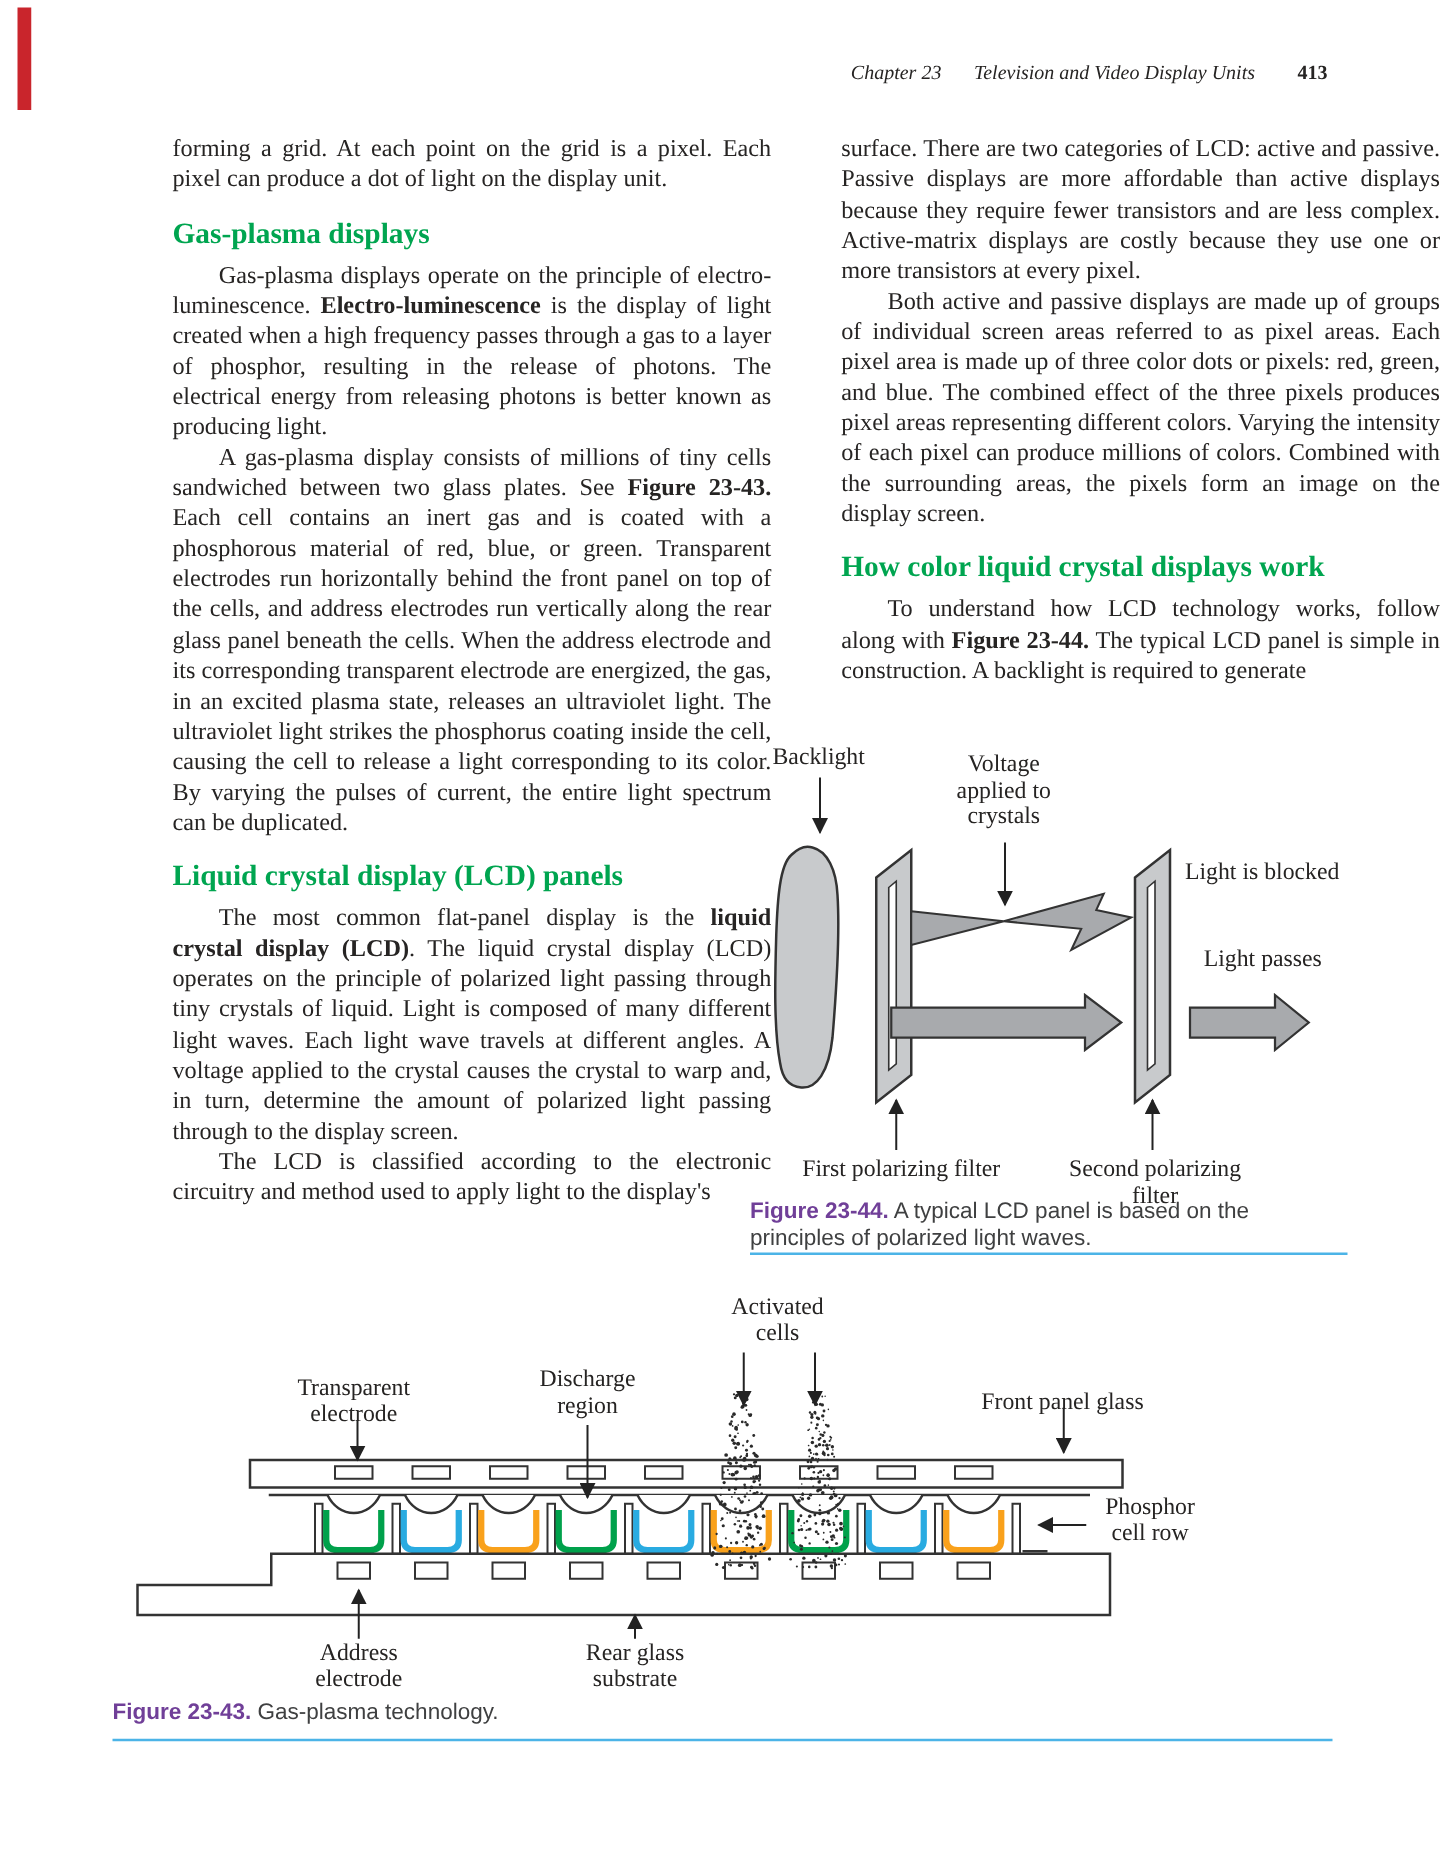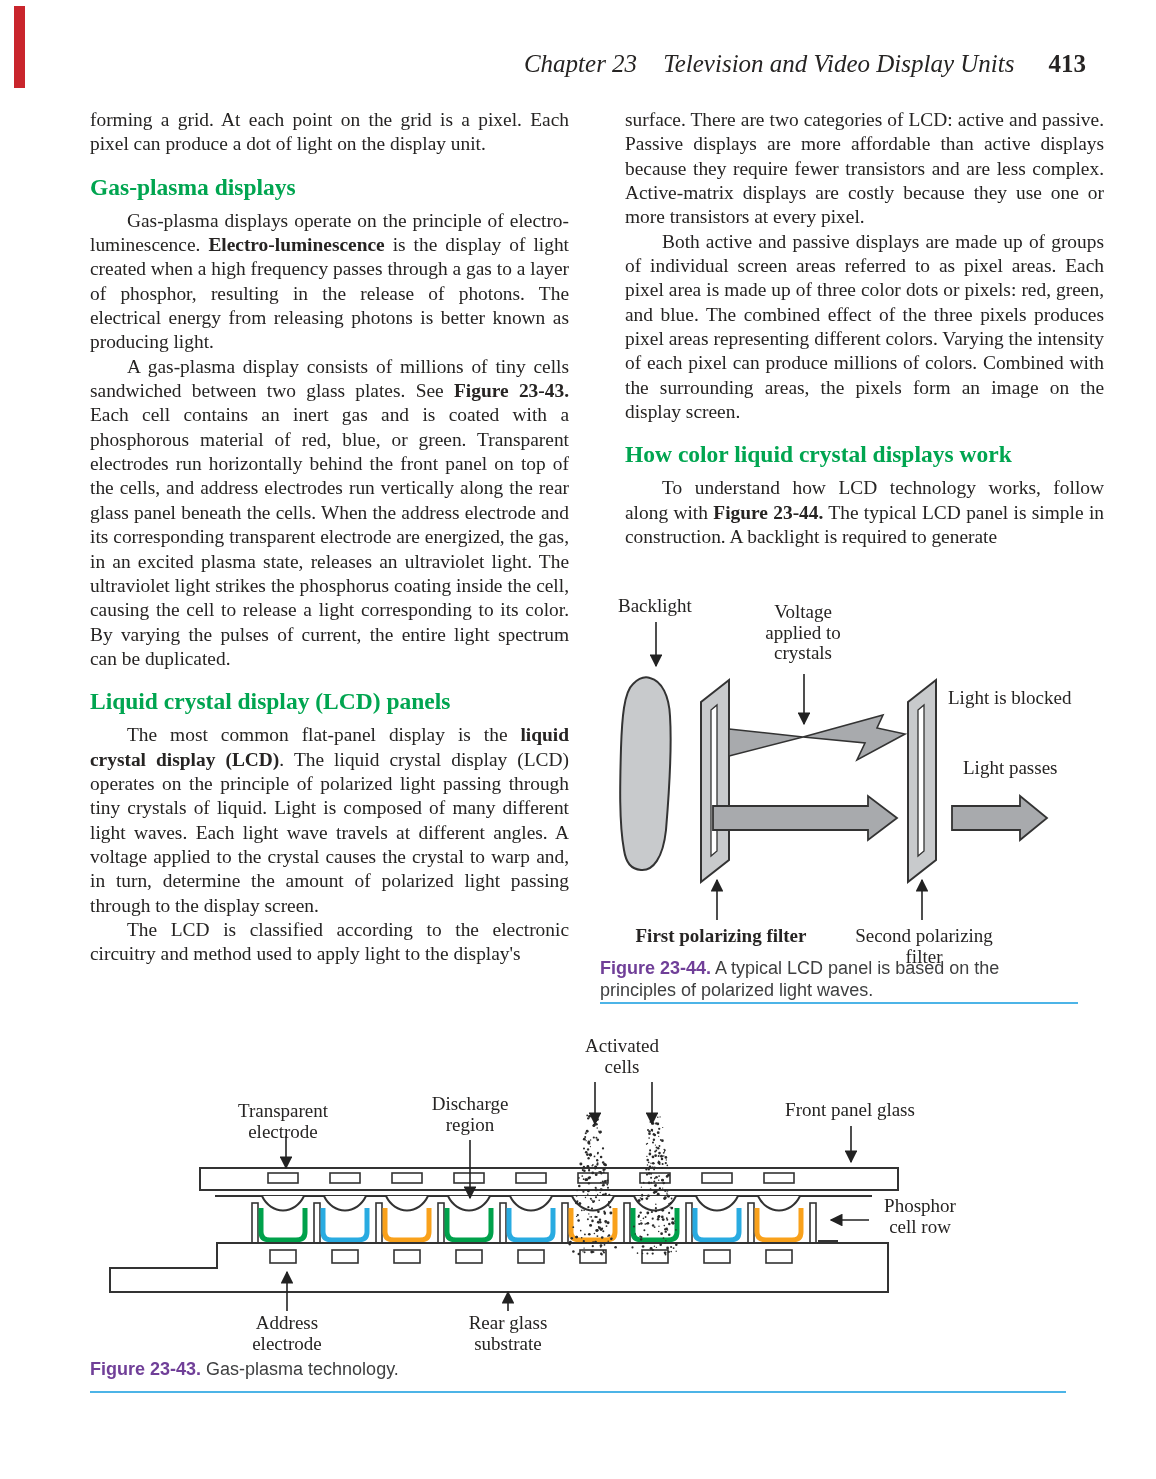--- a/index.html
+++ b/index.html
@@ -1,23 +1,23 @@
 <!DOCTYPE html>
 <html style="--heading-green: #00a550; --figure-purple: #703f98; --caption-gray: #3f4041; --rule-blue: #4cb4e7; --body-text: #262423; --diagram-fill: #c8cacc; --arrow-gray: #a8aaad; --diagram-line: #333333; --phosphor-green: #00a14b; --phosphor-blue: #29abe1; --phosphor-orange: #f9a11b; --edge-tab-red: #c9252c; --stipple: #2a2a2a;"><head>
 <meta charset="utf-8">
 <style>
   html,body{margin:0;padding:0;background:#fff;}
   .page{position:relative;width:1156px;height:1479px;background:#ffffff;overflow:hidden;
         font-family:"Liberation Serif",serif;color:var(--body-text,#262423);}
   .red-tab{position:absolute;left:14px;top:6px;width:11px;height:82px;background:var(--edge-tab-red,#c9252c);}
-  .header{position:absolute;top:50px;right:70px;display:flex;align-items:baseline;font-size:25px;}
+  .header{position:absolute;top:50px;right:94px;display:flex;align-items:baseline;font-size:16px;}
   .header .chap{font-style:italic;}
   .header .title{font-style:italic;margin-left:26px;}
   .header .pnum{font-weight:bold;margin-left:34px;}
-  .col{position:absolute;top:108px;width:479px;font-size:19.4px;line-height:24.35px;text-align:justify;}
+  .col{position:absolute;top:108px;width:479px;font-size:19.4px;line-height:24.35px;text-align:justify;margin-left:48px;}
   .col-left{left:90px;}
   .col-right{left:625px;}
   .col p{margin:0;}
   .ind{text-indent:37px;}
   .shead{font-size:23.5px;font-weight:bold;color:var(--heading-green,#00a550);margin:15px 0 7px 0;line-height:30px;text-align:left;}
   .bi{font-weight:bold;}
   .b{font-weight:bold;}
   .fig{position:absolute;}
   .fig svg{position:absolute;left:0;top:0;}
   .dlabel{position:absolute;font-size:19px;line-height:20.5px;white-space:pre-line;text-align:center;
@@ -84,21 +84,21 @@
       <line x1="204" y1="86" x2="204" y2="136" stroke="#222" stroke-width="1.6" marker-end="url(#ahB)"></line>
       <line x1="117" y1="332" x2="117" y2="292" stroke="#222" stroke-width="1.6" marker-end="url(#ahB)"></line>
       <line x1="322" y1="332" x2="322" y2="292" stroke="#222" stroke-width="1.6" marker-end="url(#ahB)"></line>
     </svg>
     <div class="dlabel left-align" style="left:18px;top:8px;">Backlight</div>
     <div class="dlabel" style="left:203px;top:14px;">Voltage
 applied to
 crystals</div>
     <div class="dlabel left-align" style="left:348px;top:100px;">Light is blocked</div>
     <div class="dlabel left-align" style="left:363px;top:170px;">Light passes</div>
-    <div class="dlabel" style="left:121px;top:338px;font-weight:bold;">First polarizing filter</div>
+    <div class="dlabel" style="left:121px;top:338px;">First polarizing filter</div>
     <div class="dlabel" style="left:324px;top:338px;">Second polarizing filter</div>
   </div>
 
   <div class="caption" style="left:600px;top:957px;width:479px;">
     <span class="capb">Figure 23-44.</span><span> A typical LCD panel is based on the principles of polarized light waves.</span>
   </div>
   <div class="rule" style="left:600px;top:1002px;width:478px;"></div>
 
   <div class="fig" style="left:90px;top:1030px;width:990px;height:370px;">
     <svg width="990" height="370" viewBox="0 0 990 370">
@@ -549,21 +549,21 @@
       <line x1="779" y1="190" x2="741" y2="190" stroke="#222" stroke-width="1.6" marker-end="url(#ahB)"></line>
       <line x1="197" y1="281" x2="197" y2="242" stroke="#222" stroke-width="1.6" marker-end="url(#ahB)"></line>
       <line x1="418" y1="281" x2="418" y2="262" stroke="#222" stroke-width="1.6" marker-end="url(#ahB)"></line>
     </svg>
     <div class="dlabel" style="left:532px;top:6px;">Activated
 cells</div>
     <div class="dlabel" style="left:193px;top:60px;margin-top:11px;">Transparent
 electrode</div>
     <div class="dlabel" style="left:380px;top:64px;">Discharge
 region</div>
-    <div class="dlabel" style="left:760px;top:70px;">Front panel glass</div>
+    <div class="dlabel" style="left:760px;top:82px;">Front panel glass</div>
     <div class="dlabel" style="left:830px;top:166px;">Phosphor
 cell row</div>
     <div class="dlabel" style="left:197px;top:283px;">Address
 electrode</div>
     <div class="dlabel" style="left:418px;top:283px;">Rear glass
 substrate</div>
   </div>
 
   <div class="caption" style="left:90px;top:1358px;width:976px;">
     <span class="capb">Figure 23-43.</span><span> Gas-plasma technology.</span>

